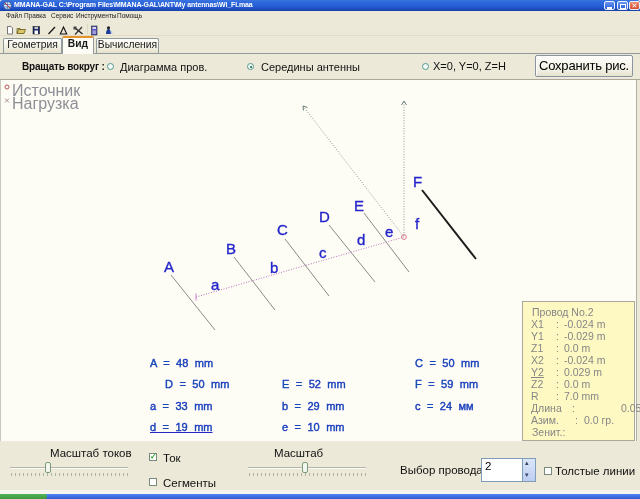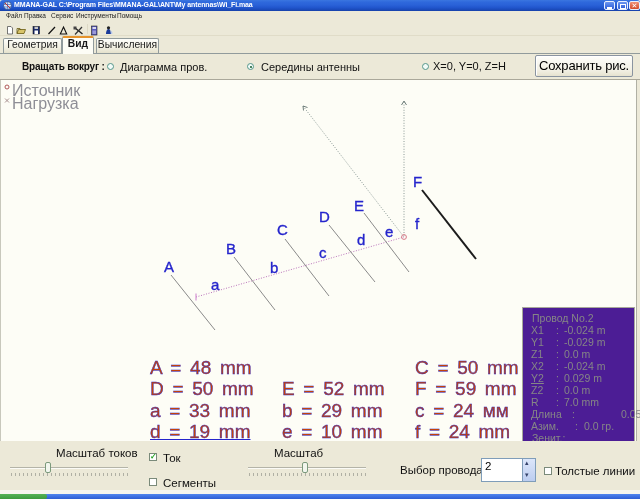--- a/index.html
+++ b/index.html
@@ -36,24 +36,24 @@
 #radiorow { left:0; top:54px; width:640px; height:26px; background:#ece9d8; border-bottom:1px solid #aaa89a; font-size:11px; color:#111; }
 .radio { position:absolute; width:7px; height:7px; border:1px solid #55968a; border-radius:50%; background:#f2fbf8; }
 .radio.sel::after { content:""; position:absolute; left:1.5px; top:1.5px; width:2px; height:2px; border-radius:50%; background:#135c2e; }
 #savebtn { left:535px; top:1px; width:98px; height:22px; background:linear-gradient(180deg,#fefefb,#f2f0e4 70%,#e6e2cf); border:1px solid #8a94a0; border-radius:2px; box-shadow:inset 1px 1px 0 #fff; font-size:13px; font-weight:normal; color:#000; text-align:center; line-height:20px; letter-spacing:-0.2px; }
 
 
 #canvas { left:0; top:80px; width:637px; height:361px; background:#fdfdf6; border-left:1px solid #c8c8bc; border-right:1px solid #b0b0a4; }
 .leg { position:absolute; color:#8e8e96; font-size:16px; }
 
 
-.meas { position:absolute; color:#c2410c; font-size:19px; white-space:nowrap; word-spacing:3.4px; -webkit-text-stroke:0.4px #2525cc; }
-
-
-#info { position:absolute; left:521px; top:227px; width:113px; height:140px; border:1px solid #a8a89c; background:#4c1d95; color:#868686; font-size:10.5px; }
+.meas { position:absolute; color:#0369a1; font-size:11px; white-space:nowrap; word-spacing:3.4px; -webkit-text-stroke:0.4px #2525cc; }
+
+
+#info { position:absolute; left:521px; top:221px; width:113px; height:140px; border:1px solid #a8a89c; background:#fef9c3; color:#868686; font-size:10.5px; }
 #info div { position:absolute; white-space:nowrap; }
 
 
 #bottombar { left:0; top:441px; width:640px; height:49px; background:#ece9d8; font-size:11.5px; color:#111; }
 .groove { position:absolute; height:2px; background:#b4b4a8; border-bottom:1px solid #fbfbf6; }
 .thumb { position:absolute; width:6px; height:11px; background:#f2f6ee; border:1px solid #7c9a7c; border-radius:2px; }
 .ticks { position:absolute; height:3px; background:repeating-linear-gradient(to right,#b0b0a4 0 1px,transparent 1px 4px); }
 .cb { position:absolute; width:8px; height:8px; border:1px solid #7a8a7a; background:#fff; }
 .cb.checked::after { content:"\2713"; position:absolute; left:0px; top:-2px; font-size:8px; color:#21a121; font-weight:bold; }
 
@@ -174,47 +174,46 @@
       <text x="210" y="210">a</text>
       <text x="269" y="193">b</text>
       <text x="318" y="178">c</text>
       <text x="356" y="165">d</text>
       <text x="384" y="157">e</text>
       <text x="414" y="149">f</text>
     </g>
   </svg>
   <span class="meas" style="left:149px; top:277px;">A = 48 mm</span>
   <span class="meas" style="left:414px; top:277px;">C = 50 mm</span>
-  <span class="meas" style="left:149px; top:298px;">D = 50 mm</span>
+  <span class="meas" style="left:164px; top:298px;">D = 50 mm</span>
   <span class="meas" style="left:281px; top:298px;">E = 52 mm</span>
   <span class="meas" style="left:414px; top:298px;">F = 59 mm</span>
   <span class="meas" style="left:149px; top:320px;">a = 33 mm</span>
   <span class="meas" style="left:281px; top:320px;">b = 29 mm</span>
   <span class="meas" style="left:414px; top:320px;">c = 24 мм</span>
   <span class="meas" style="left:149px; top:341px;text-decoration:underline;">d = 19 mm</span>
   <span class="meas" style="left:281px; top:341px;">e = 10 mm</span>
-  <span class="meas" style="left:414px; top:341px;">f = 24 mm</span>
 
   <div id="info">
     <div style="left:9px; top:4px;">Провод No.2</div>
     <div style="left:8px; top:16px;">X1<span style="position:absolute;left:25px;">:</span><span style="position:absolute;left:33px;">-0.024 m</span></div>
     <div style="left:8px; top:28px;">Y1<span style="position:absolute;left:25px;">:</span><span style="position:absolute;left:33px;">-0.029 m</span></div>
     <div style="left:8px; top:40px;">Z1<span style="position:absolute;left:25px;">:</span><span style="position:absolute;left:33px;">0.0 m</span></div>
     <div style="left:8px; top:52px;">X2<span style="position:absolute;left:25px;">:</span><span style="position:absolute;left:33px;">-0.024 m</span></div>
     <div style="left:8px; top:64px;text-decoration:underline;">Y2<span style="position:absolute;left:25px;">:</span><span style="position:absolute;left:33px;">0.029 m</span></div>
     <div style="left:8px; top:76px;">Z2<span style="position:absolute;left:25px;">:</span><span style="position:absolute;left:33px;">0.0 m</span></div>
     <div style="left:8px; top:88px;">R<span style="position:absolute;left:25px;">:</span><span style="position:absolute;left:33px;">7.0 mm</span></div>
     <div style="left:8px; top:100px;">Длина<span style="position:absolute;left:41px;">:</span><span style="position:absolute;left:50px;padding-left:40px;">0.059 m</span></div>
     <div style="left:8px; top:112px;">Азим.<span style="position:absolute;left:44px;">:</span><span style="position:absolute;left:53px;">0.0 гр.</span></div>
     <div style="left:9px; top:124px;">Зенит.:<span style="position:absolute;left:40px;margin-top:14px;">90.0 гр.</span></div>
   </div>
 </div>
 
 <div id="bottombar" class="abs">
-  <span class="abs" style="left:56px; top:6px;text-align:center;">Масштаб токов</span>
+  <span class="abs" style="left:50px; top:6px;text-align:center;">Масштаб токов</span>
   <div class="groove" style="left:10px; top:26px; width:118px;"></div>
   <div class="thumb" style="left:45px; top:21px;"></div>
   <div class="ticks" style="left:11px; top:32px; width:118px;"></div>
   <span class="cb checked" style="left:149px; top:12px;"></span>
   <span class="abs" style="left:163px; top:11px;">Ток</span>
   <span class="cb" style="left:149px; top:37px;"></span>
   <span class="abs" style="left:163px; top:36px;">Сегменты</span>
   <span class="abs" style="left:274px; top:6px;">Масштаб</span>
   <div class="groove" style="left:248px; top:26px; width:118px;"></div>
   <div class="thumb" style="left:302px; top:21px;"></div>

